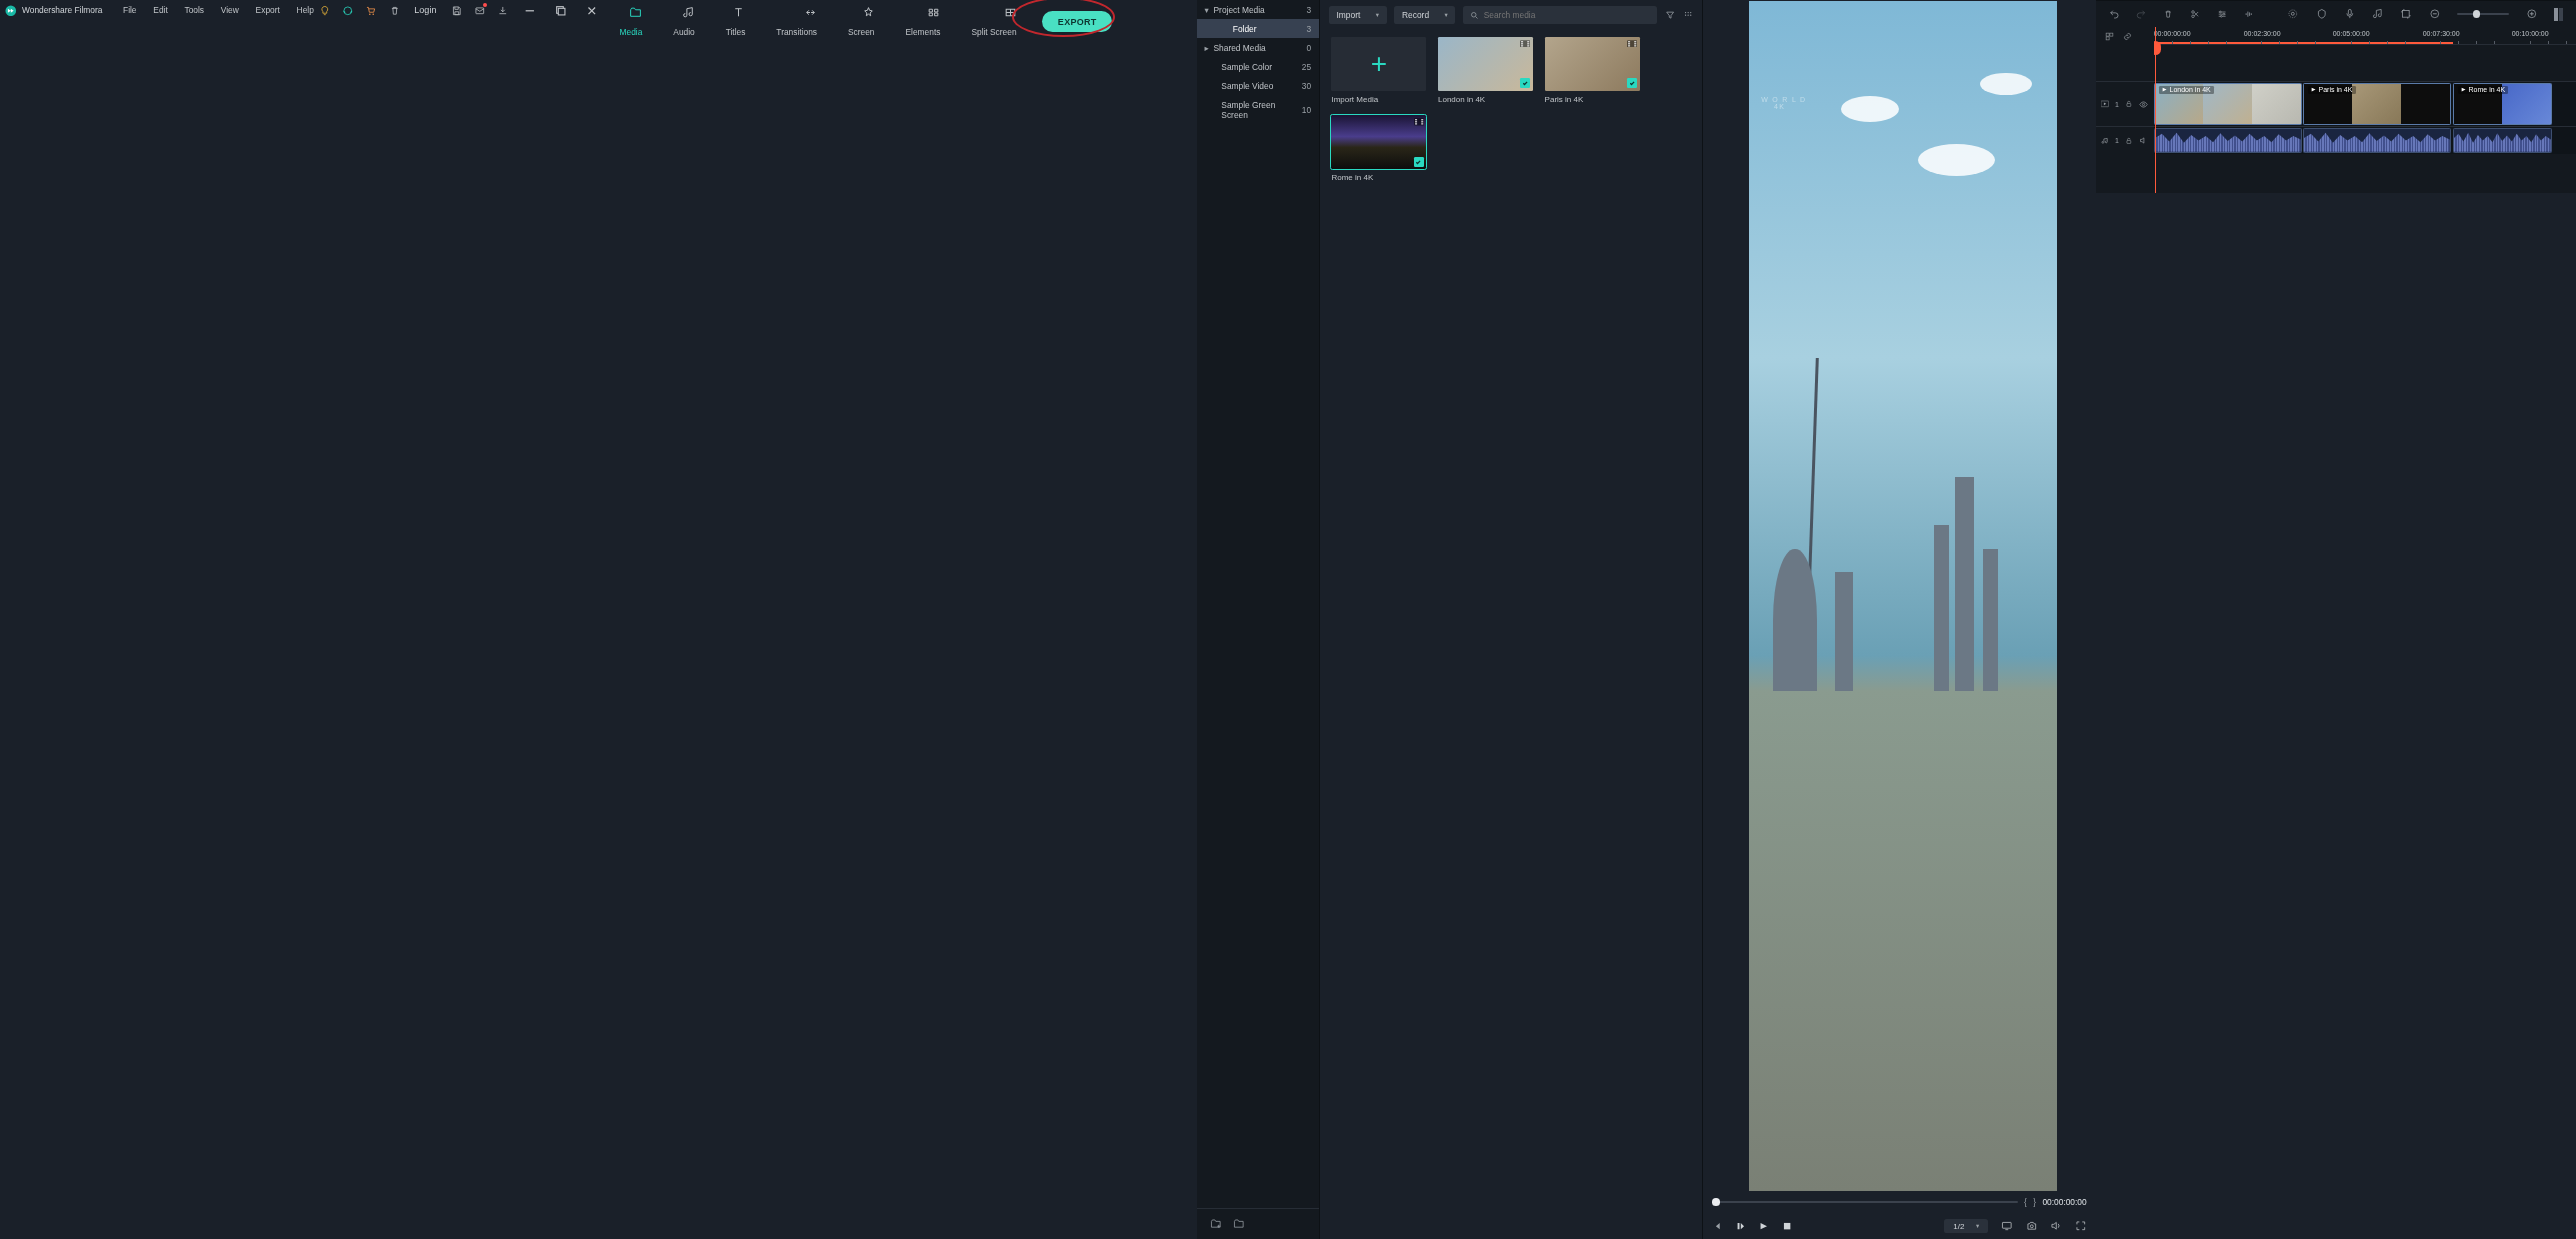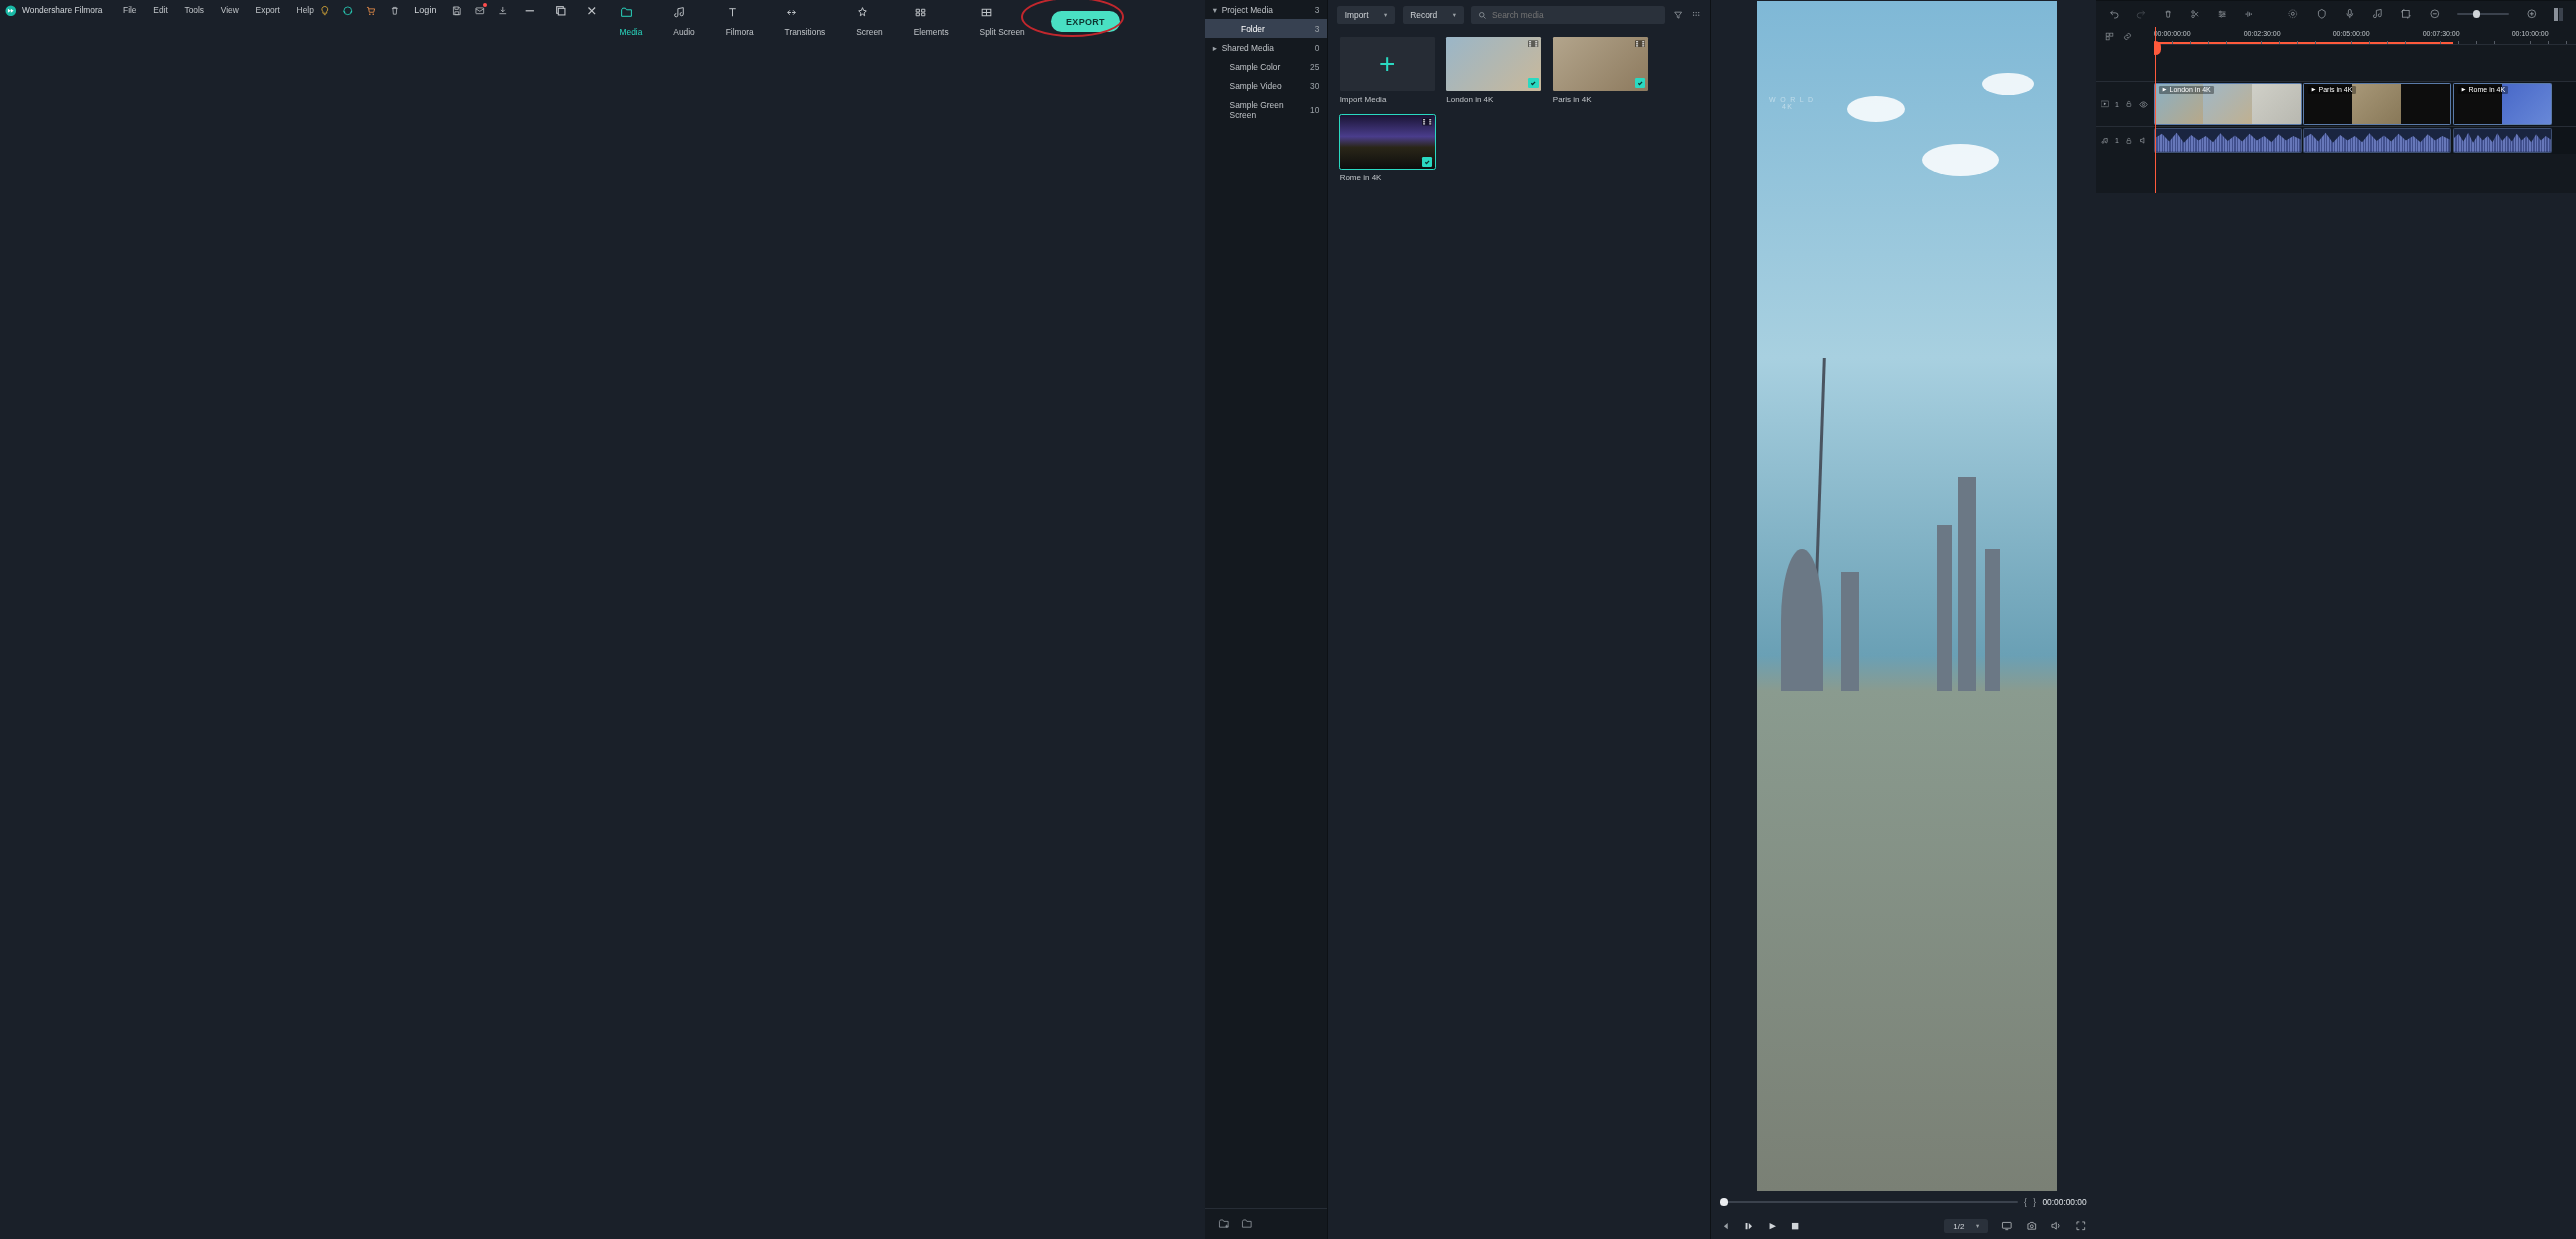--- a/index.html
+++ b/index.html
@@ -13,21 +13,21 @@
 .titlebar .menubar { display:flex; gap:6.4px; }
 .titlebar .menubar span { padding:2.6px 5.2px; color:#c0c4c8; cursor:pointer; }
 .titlebar .center { flex:1; text-align:center; color:#a0a4a8; font-size:8.4px; }
 .titlebar .right { display:flex; gap:11.6px; align-items:center; }
 .titlebar .right svg, .titlebar .right .ico { width:11.6px; height:11.6px; cursor:pointer; }
 .titlebar .login { color:#d0d4d8; cursor:pointer; padding:0 2.6px; font-size:9px; }
 .winbtn { padding:0 3.9px; cursor:pointer; }
 
 
 .tabbar { height:43px; background:#1a2029; display:flex; align-items:center; padding:0 7.7px; gap:20.6px; position:relative; }
-.tab { display:flex; flex-direction:column; align-items:flex-start; gap:8px; cursor:pointer; padding:0 5.2px; color:#c0c4c8; }
+.tab { display:flex; flex-direction:column; align-items:flex-end; gap:8px; cursor:pointer; padding:0 5.2px; color:#c0c4c8; }
 .tab.active { color:#2ad9c1; }
 .tab svg { width:13px; height:13px; }
 .tabbar .export-wrap { margin-left:auto; margin-right:77px; position:relative; }
 .export-btn { background:#49e0c3; color:#0d3530; font-weight:700; font-size:9px; padding:5.2px 15.5px; border-radius:11.6px; border:none; cursor:pointer; letter-spacing:0.3px; }
 .export-circle { position:absolute; left:-30px; top:-14px; width:103px; height:40px; border:2.6px solid #c1272d; border-radius:50%; pointer-events:none; }
 
 
 .main { flex:1; display:flex; min-height:0; }
 .left-col { width:123px; background:#14191f; display:flex; flex-direction:column; border-right:0.6px solid #0d1115; }
 .left-col .tree { flex:1; }
@@ -179,21 +179,21 @@
     <div class="tab">
       <svg viewBox="0 0 24 24">
           <path fill="none" stroke="#c0c4c8" stroke-width="1.8" d="M9 17V5l10-2v12M9 17a3 3 0 1 1-3-3M19 15a3 3 0 1 1-3-3"></path>
         </svg>
       <span>Audio</span>
     </div>
     <div class="tab">
       <svg viewBox="0 0 24 24">
           <path fill="none" stroke="#c0c4c8" stroke-width="1.8" d="M6 5h12M12 5v14"></path>
         </svg>
-      <span>Filmora</span>
+      <span>Titles</span>
     </div>
     <div class="tab">
       <svg viewBox="0 0 24 24">
           <path fill="none" stroke="#c0c4c8" stroke-width="1.8" d="M5 12h6m2 0h6M9 8l-4 4 4 4M15 8l4 4-4 4"></path>
         </svg>
       <span>Transitions</span>
     </div>
     <div class="tab">
       <svg viewBox="0 0 24 24">
           <path fill="none" stroke="#c0c4c8" stroke-width="1.8" d="M12 3l2 5 5 1-4 4 1 5-4-3-4 3 1-5-4-4 5-1z"></path>

